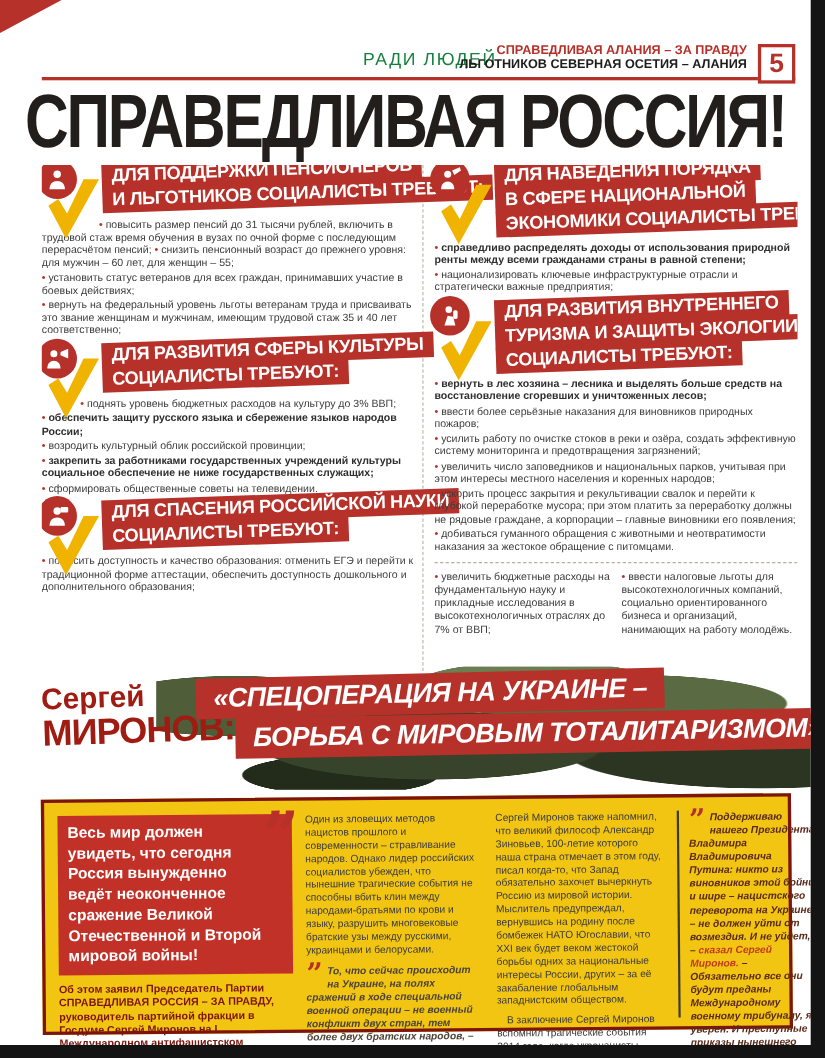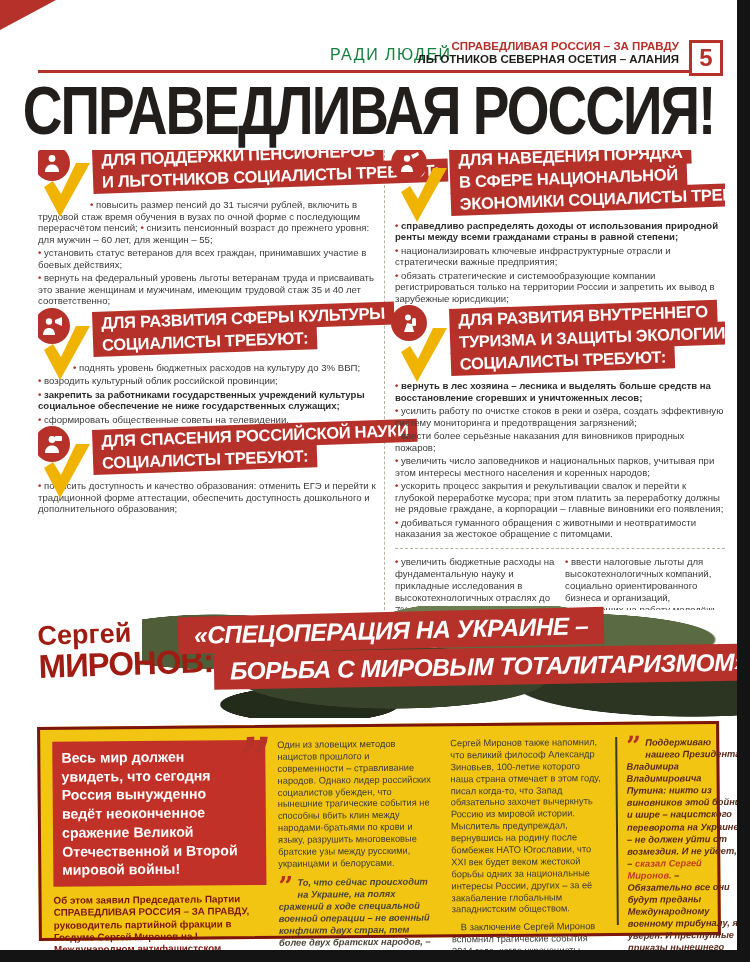--- a/index.html
+++ b/index.html
@@ -90,21 +90,21 @@
 </style>
 </head>
 <body>
 
 <div class="page">
   <div class="corner"></div>
 
   <div class="header">
     <div class="tagline">РАДИ ЛЮДЕЙ</div>
     <div class="masthead">
-      <div class="l1">СПРАВЕДЛИВАЯ РОССИЯ – ЗА ПРАВДУ</div>
+      <div class="l1">СПРАВЕДЛИВАЯ АЛАНИЯ – ЗА ПРАВДУ</div>
       <div class="l2">ЛЬГОТНИКОВ СЕВЕРНАЯ ОСЕТИЯ – АЛАНИЯ</div>
     </div>
     <div class="pagenum">5</div>
   </div>
 
   <div class="main-title">СПРАВЕДЛИВАЯ РОССИЯ!</div>
 
   <div class="cols">
     <div class="colL">
 
@@ -146,20 +146,21 @@
               <path d="M4 26 L20 56 L50 2 L36 2 L21 33 L13 20 Z" fill="#f0b400"></path>
             </svg>
           <div class="banner">
             <span>ДЛЯ РАЗВИТИЯ СФЕРЫ КУЛЬТУРЫ</span>
             <span>СОЦИАЛИСТЫ ТРЕБУЮТ:</span>
 
           </div>
         </div>
         <div class="sec-body">
           <p class="bullets ind35"><span class="bl">•</span> поднять уровень бюджетных расходов на культуру до 3% ВВП;</p>
+          <p class="bullets b"><span class="bl">•</span> обеспечить защиту русского языка и сбережение языков народов России;</p>
           <p class="bullets"><span class="bl">•</span> возродить культурный облик российской провинции;</p>
           <p class="bullets b"><span class="bl">•</span> закрепить за работниками государственных учреждений культуры социальное обеспечение не ниже государственных служащих;</p>
           <p class="bullets"><span class="bl">•</span> сформировать общественные советы на телевидении.</p>
         </div>
       </div>
 
       <div class="section">
         <div class="sec-head">
           <div class="badge">
             <svg viewBox="0 0 24 24">
@@ -200,21 +201,20 @@
             </svg>
           <div class="banner">
             <span>ДЛЯ НАВЕДЕНИЯ ПОРЯДКА</span>
             <span>В СФЕРЕ НАЦИОНАЛЬНОЙ</span>
             <span>ЭКОНОМИКИ СОЦИАЛИСТЫ ТРЕБУЮТ:</span>
           </div>
         </div>
         <div class="sec-body">
           <p class="bullets b"><span class="bl">•</span> справедливо распределять доходы от использования природной ренты между всеми гражданами страны в равной степени;</p>
           <p class="bullets"><span class="bl">•</span> национализировать ключевые инфраструктурные отрасли и стратегически важные предприятия;</p>
-          <p class="bullets"><span class="bl">•</span> обязать стратегические и системообразующие компании регистрироваться только на территории России и запретить их вывод в зарубежные юрисдикции;</p>
         </div>
       </div>
 
       <div class="section">
         <div class="sec-head">
           <div class="badge">
             <svg viewBox="0 0 24 24">
                 <circle cx="11" cy="6.5" r="3" fill="#fff"></circle>
                 <path d="M7 21 L10 12 L15 13 L17 21 Z" fill="#fff"></path>
                 <rect x="15" y="7" width="4" height="8" rx="1.5" fill="#fff"></rect>
@@ -224,22 +224,22 @@
               <path d="M4 26 L20 56 L50 2 L36 2 L21 33 L13 20 Z" fill="#f0b400"></path>
             </svg>
           <div class="banner">
             <span>ДЛЯ РАЗВИТИЯ ВНУТРЕННЕГО</span>
             <span>ТУРИЗМА И ЗАЩИТЫ ЭКОЛОГИИ</span>
             <span>СОЦИАЛИСТЫ ТРЕБУЮТ:</span>
           </div>
         </div>
         <div class="sec-body">
           <p class="bullets b"><span class="bl">•</span> вернуть в лес хозяина – лесника и выделять больше средств на восстановление сгоревших и уничтоженных лесов;</p>
+          <p class="bullets"><span class="bl">•</span> ввести более серьёзные наказания для виновников природных пожаров;</p>
           <p class="bullets"><span class="bl">•</span> усилить работу по очистке стоков в реки и озёра, создать эффективную систему мониторинга и предотвращения загрязнений;</p>
-          <p class="bullets"><span class="bl">•</span> ввести более серьёзные наказания для виновников природных пожаров;</p>
           <p class="bullets"><span class="bl">•</span> увеличить число заповедников и национальных парков, учитывая при этом интересы местного населения и коренных народов;</p>
           <p class="bullets"><span class="bl">•</span> ускорить процесс закрытия и рекультивации свалок и перейти к глубокой переработке мусора; при этом платить за переработку должны не рядовые граждане, а корпорации – главные виновники его появления;</p>
           <p class="bullets"><span class="bl">•</span> добиваться гуманного обращения с животными и неотвратимости наказания за жестокое обращение с питомцами.</p>
         </div>
       </div>
 
       <div class="extra">
         <p class="bullets"><span class="bl">•</span> увеличить бюджетные расходы на фундаментальную науку и прикладные исследования в высокотехнологичных отраслях до 7% от ВВП;</p>
         <p class="bullets"><span class="bl">•</span> ввести налоговые льготы для высокотехнологичных компаний, социально ориентированного бизнеса и организаций, нанимающих на работу молодёжь.</p>
       </div>

